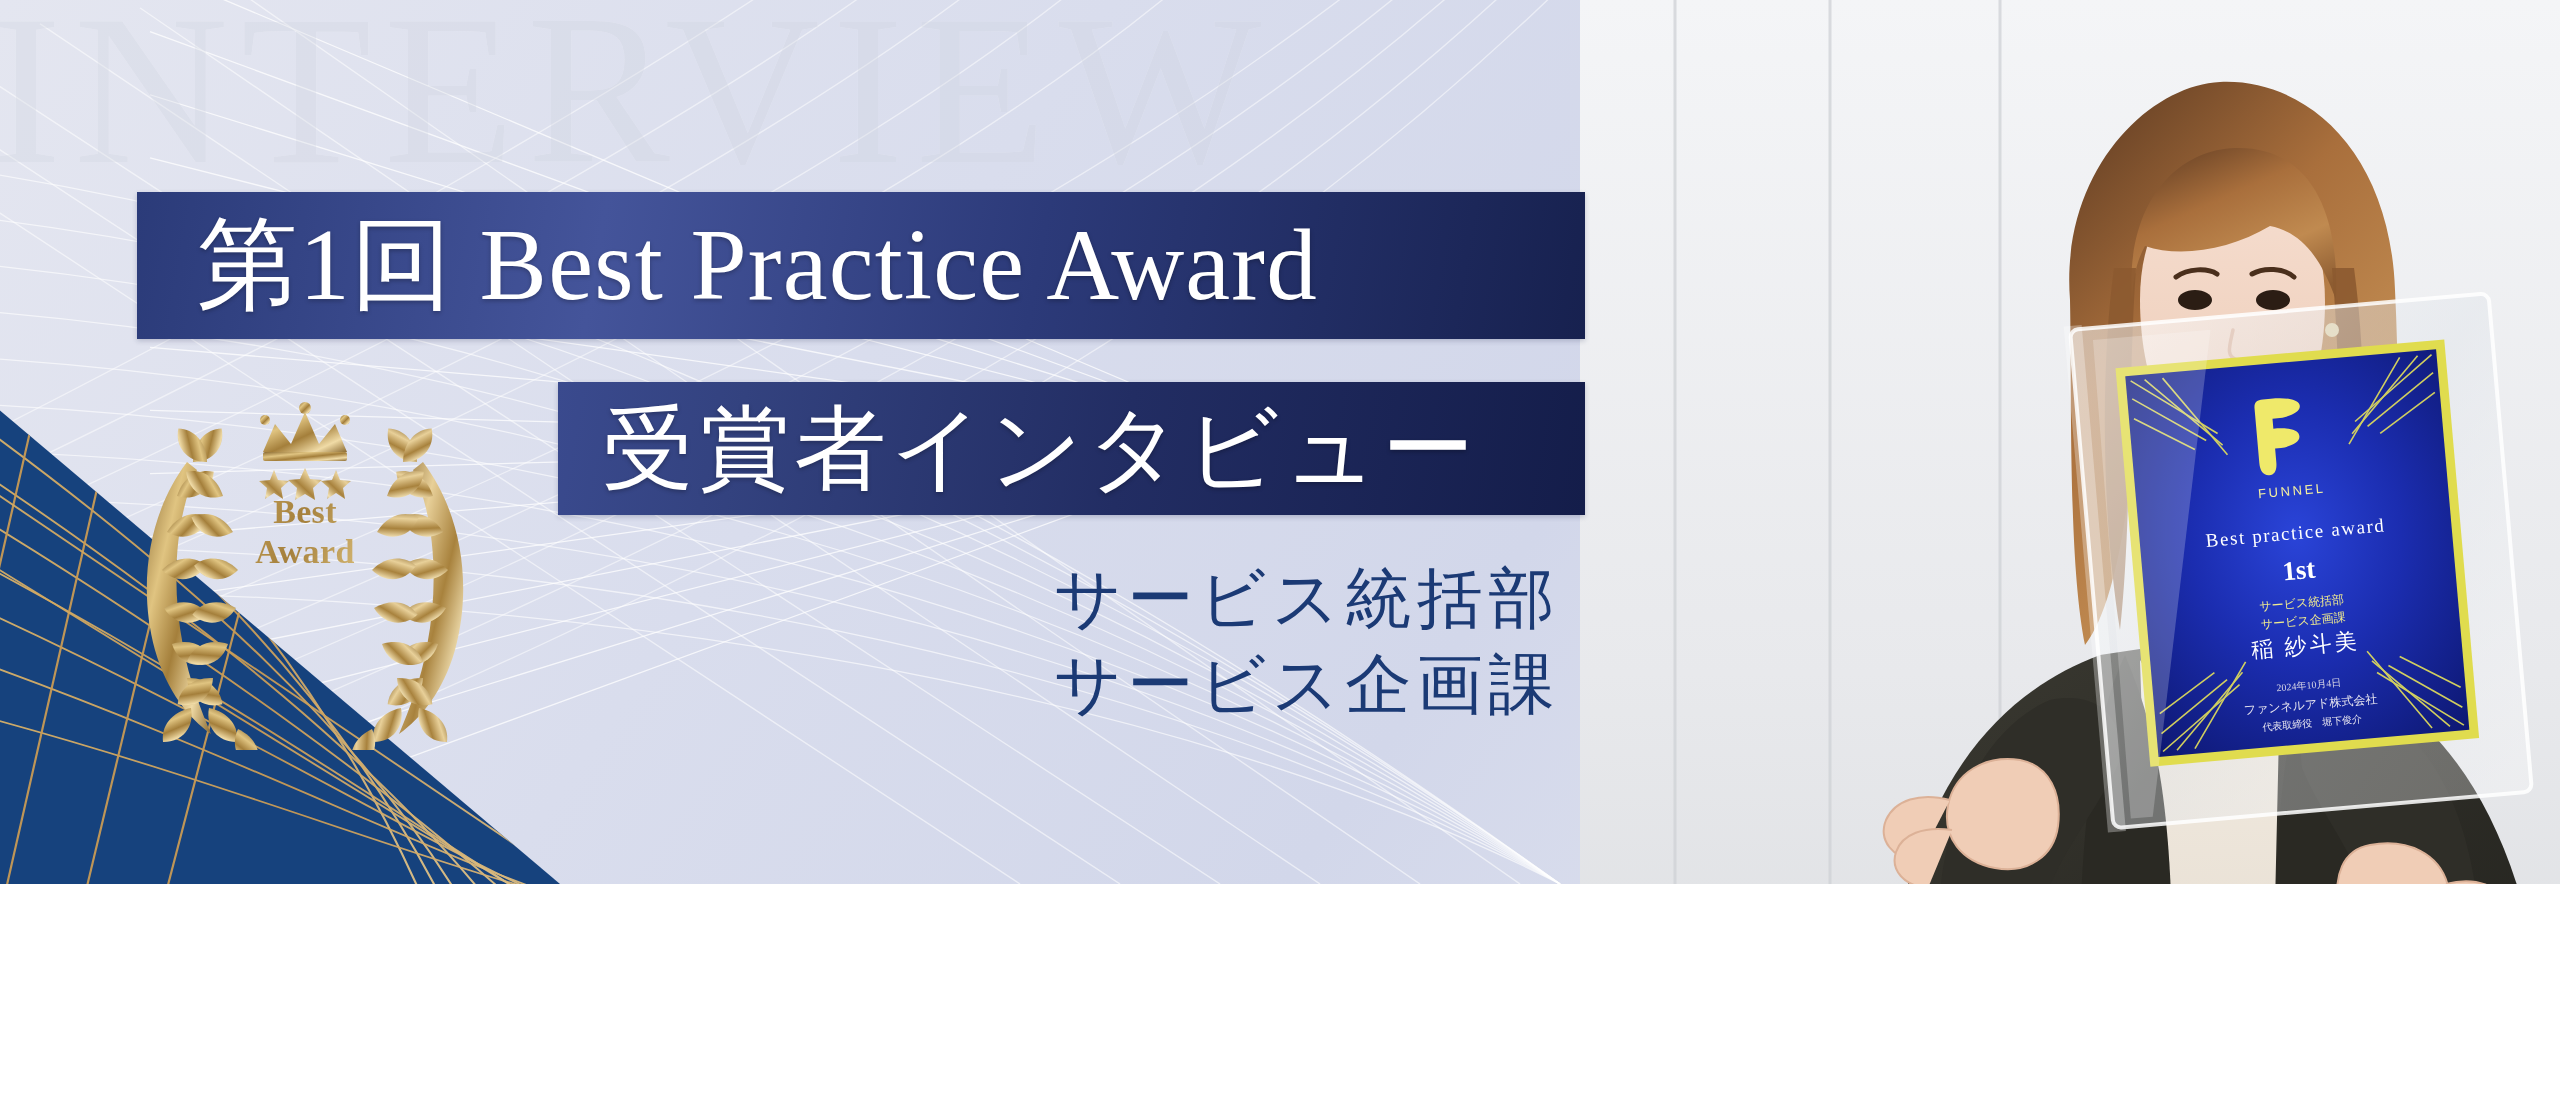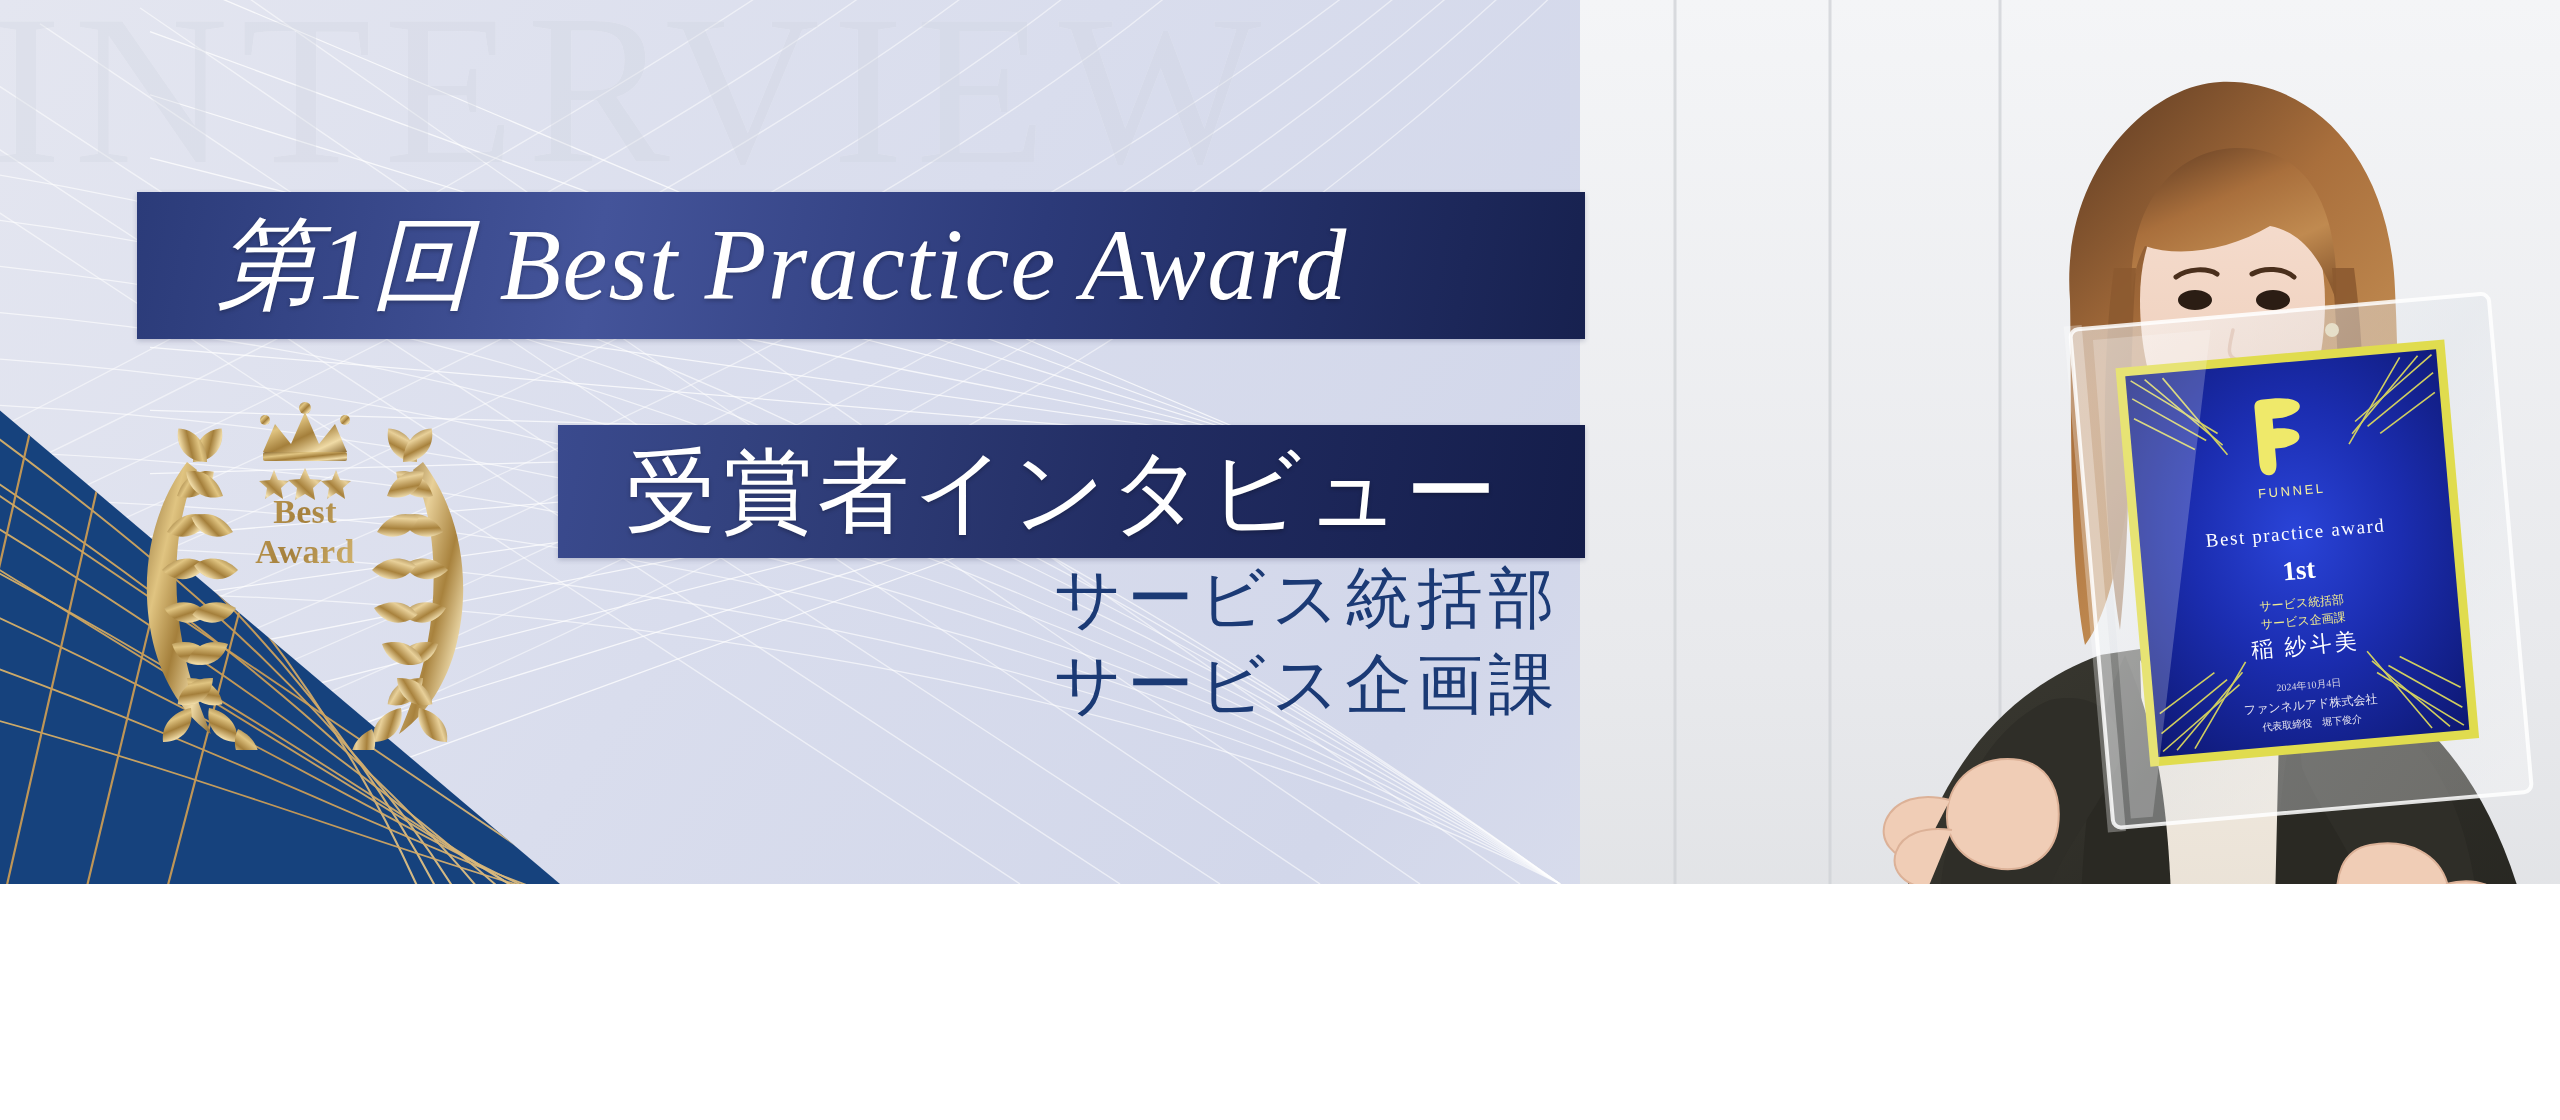--- a/index.html
+++ b/index.html
@@ -72,33 +72,33 @@
   
   .bar{
     position:absolute;
     color:#fff;
     display:flex;align-items:center;
     box-shadow:0 2px 5px rgba(30,40,80,.22);
   }
   .bar-main{
     left:137px;top:192px;width:1448px;height:147px;
     background:linear-gradient(100deg,#2b3b79 0%, #44549a 32%, #2c3a79 62%, #17214f 100%);
-    padding-left:80px;box-sizing:border-box;font-style:italic;
+    padding-left:60px;box-sizing:border-box;
   }
   .bar-main .txt{
     font-family:"Liberation Serif",serif;
     font-size:101px;line-height:1;
     letter-spacing:0.012em;
     white-space:nowrap;
     text-shadow:0 2px 4px rgba(0,0,0,.25);
   }
   .bar-sub{
     left:558px;top:382px;width:1027px;height:133px;
     background:linear-gradient(100deg,#3a4a8e 0%, #33427f 18%, #222d63 55%, #141d4a 100%);
-    padding-left:67px;box-sizing:border-box;margin-top:43px;
+    padding-left:44px;box-sizing:border-box;
   }
   .bar-sub .txt{
     font-family:"Liberation Serif",serif;
     font-size:92px;line-height:1;
     letter-spacing:0.045em;
     white-space:nowrap;
     text-shadow:0 2px 4px rgba(0,0,0,.25);
   }
 
   

